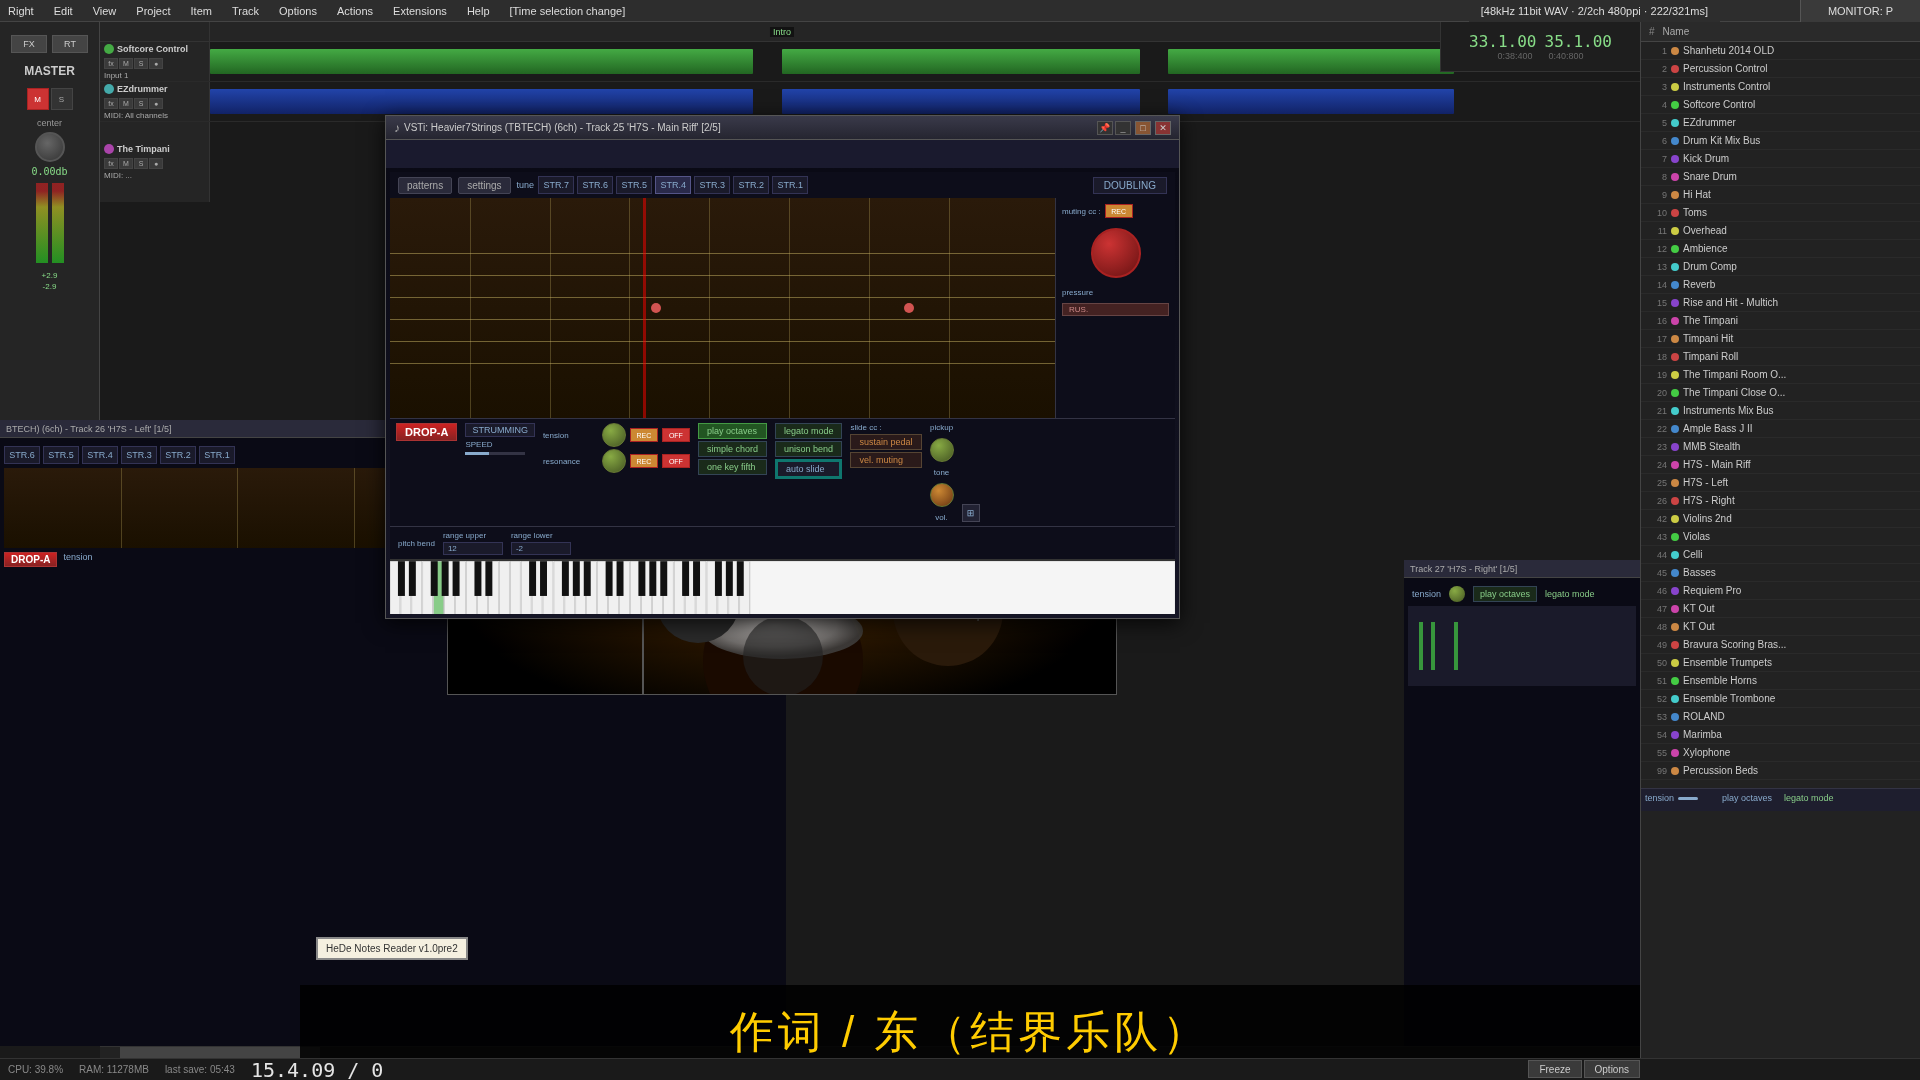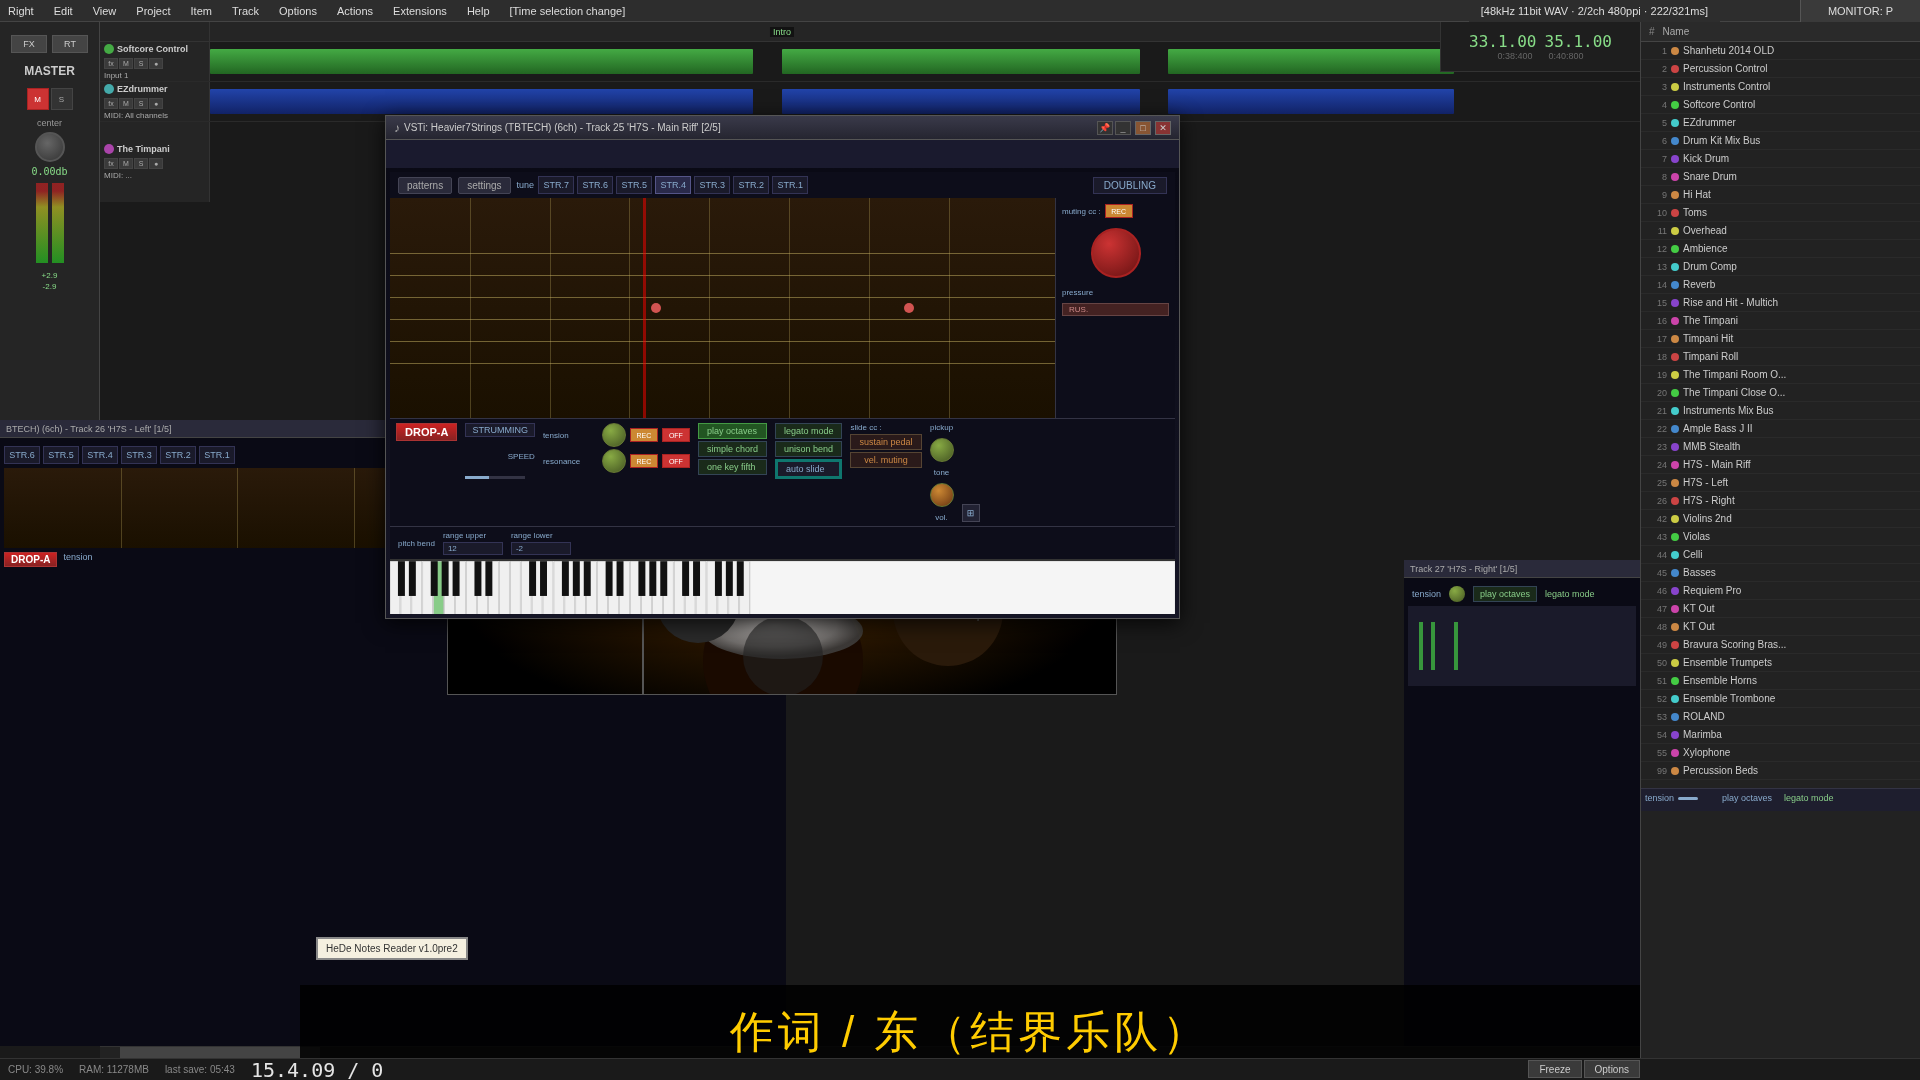--- a/index.html
+++ b/index.html
@@ -109,32 +109,32 @@
     .rus-btn { background: #442222; border: 1px solid #664444; color: #cc8888; padding: 1px 6px; font-size: 8px; cursor: pointer; }
 
     .guitar-controls {
       display: flex; background: #0d0d1a; border-top: 1px solid #334; padding: 4px 6px; gap: 8px;
     }
     .drop-section { display: flex; flex-direction: column; gap: 3px; }
     .drop-a-btn {
       background: linear-gradient(to bottom, #cc2222, #882222); border: 1px solid #aa3333;
       color: #fff; padding: 2px 8px; font-size: 11px; font-weight: bold; cursor: pointer;
     }
-    .strum-section { display: flex; flex-direction: column; gap: 15px; }
+    .strum-section { display: flex; flex-direction: column; gap: 3px; }
     .strum-btn { background: #1a1a2a; border: 1px solid #335; color: #88aacc; padding: 1px 6px; font-size: 9px; cursor: pointer; }
     .tension-resonance { display: flex; flex-direction: column; gap: 2px; }
     .tr-row { display: flex; align-items: center; gap: 4px; }
     .tr-label { font-size: 8px; color: #88aacc; width: 55px; }
     .tr-knob { width: 24px; height: 24px; border-radius: 50%; background: radial-gradient(circle at 35% 30%, #88aa44, #445522); border: 1px solid #667733; cursor: pointer; }
     .mode-buttons { display: flex; flex-direction: column; gap: 2px; }
     .mode-btn { background: #1a2a1a; border: 1px solid #345; color: #88cc88; padding: 2px 8px; font-size: 9px; cursor: pointer; }
     .mode-btn.active { background: #225522; border-color: #449944; }
     .slide-btn { background: #1a1a2a; border: 3px solid #0f766e; color: #88aacc; padding: 2px 8px; font-size: 9px; cursor: pointer; }
     .muting-section { display: flex; flex-direction: column; gap: 2px; }
-    .muting-btn { background: #2a1a1a; border: 1px solid #543; color: #cc8844; padding: 2px 8px; font-size: 9px; cursor: pointer; text-align: center; }
+    .muting-btn { background: #2a1a1a; border: 1px solid #543; color: #cc8844; padding: 2px 8px; font-size: 9px; cursor: pointer; }
 
     
     .piano-keyboard {
       height: 60px; background: #fff; position: relative; overflow: hidden;
       border-top: 2px solid #333; display: flex;
     }
 
     
     .pitch-bend-section { background: #0d0d1a; padding: 4px 8px; display: flex; gap: 8px; align-items: center; border-top: 1px solid #334; }
     .pb-label { font-size: 8px; color: #88aacc; }
@@ -662,21 +662,21 @@
     </div>
 
     <div class="guitar-controls">
 
       <div class="drop-section">
         <div class="drop-a-btn">DROP-A</div>
       </div>
 
       <div class="strum-section">
         <div class="strum-btn">STRUMMING</div>
-        <div style="font-size:8px;color:#88aacc;text-align:right;">SPEED</div>
+        <div style="font-size:8px;color:#88aacc;">SPEED</div>
         <div style="width:60px;height:3px;background:#334;position:relative;">
           <div style="width:40%;height:100%;background:#88aacc;"></div>
         </div>
       </div>
 
       <div class="tension-resonance">
         <div class="tr-row">
           <span class="tr-label">tension</span>
           <div class="tr-knob"></div>
           <div class="mini-btn" style="background:#cc8833;">REC</div>

